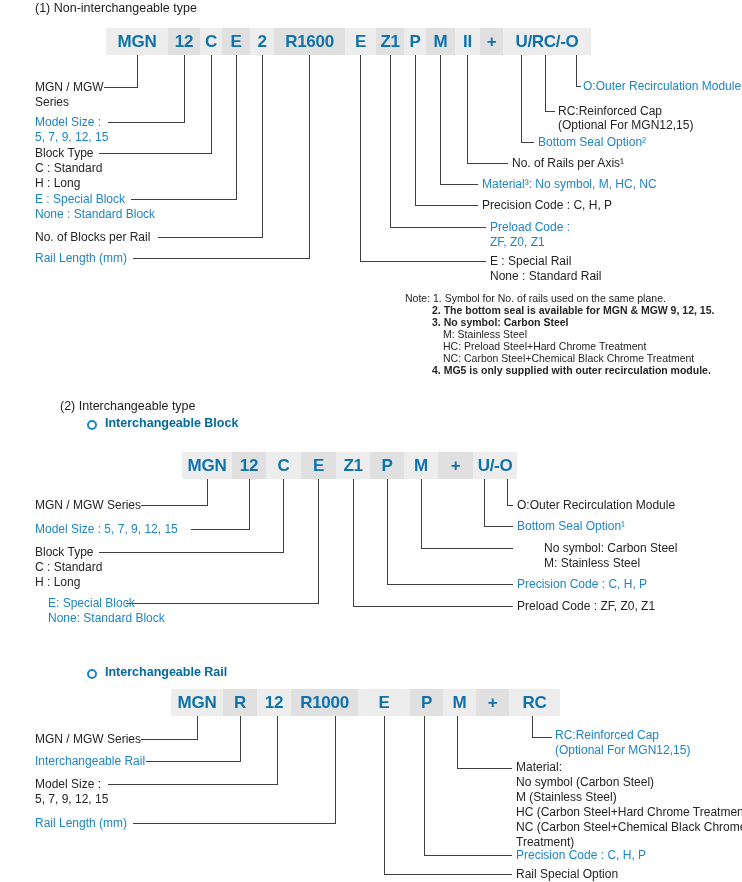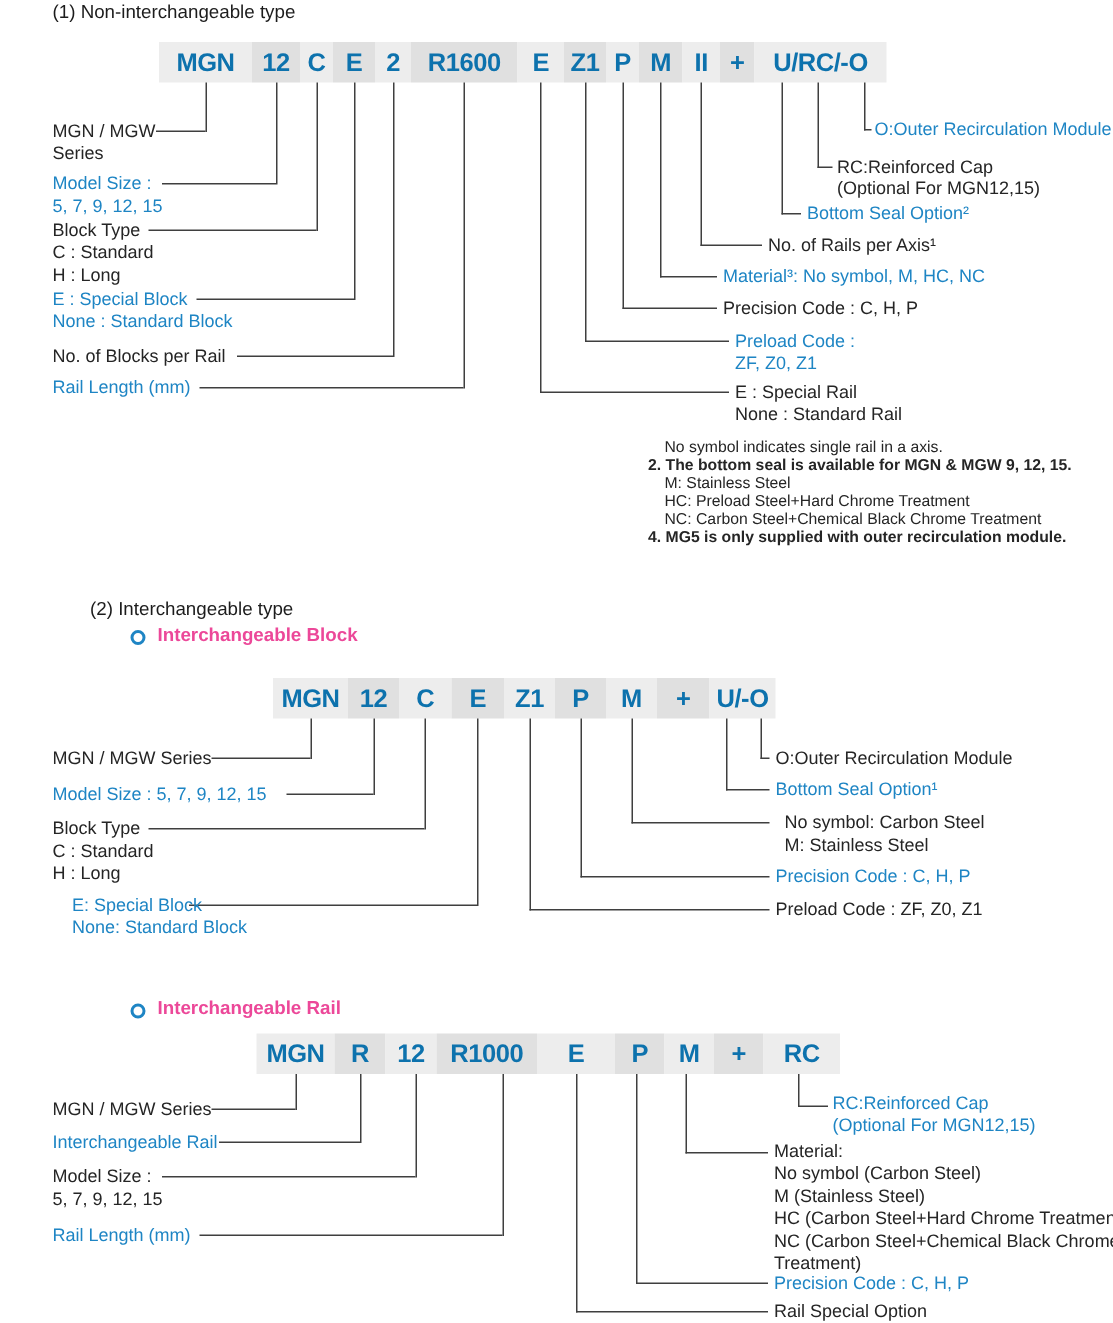--- a/index.html
+++ b/index.html
@@ -1,21 +1,21 @@
 <!DOCTYPE html>
 <html><head>
 <meta charset="utf-8">
 <style>
   html,body{margin:0;padding:0;background:#fff;}
   .page{
     position:relative;width:742px;height:882px;background:#ffffff;
     font-family:"Liberation Sans",sans-serif;overflow:hidden;
   }
   .sec-title{position:absolute;font-size:12.5px;font-weight:400;color:#1c1c1c;white-space:nowrap;}
-  .sub-title{position:absolute;font-size:12.5px;font-weight:700;color:#ec4899;white-space:nowrap;}
+  .sub-title{position:absolute;font-size:12.5px;font-weight:700;color:#0369a1;white-space:nowrap;}
   .ring{position:absolute;width:6px;height:6px;border:2.5px solid #1e85c4;border-radius:50%;background:#fff;}
   .strip{position:absolute;display:flex;height:27px;}
   .codebox{
     display:flex;align-items:center;justify-content:center;
     font-size:17px;font-weight:700;color:#0d72ad;letter-spacing:-0.3px;white-space:nowrap;
   }
   .codebox:nth-child(odd){background:#ededed;}
   .codebox:nth-child(even){background:#e0e0e0;}
   .lbl{position:absolute;font-size:12px;line-height:15px;white-space:nowrap;}
   .dark{color:#252525;}
@@ -126,22 +126,23 @@
     <div class="lbl blue" style="left:490px;top:220px">
         <div>Preload Code :</div>
         <div>ZF, Z0, Z1</div>
       </div>
     <div class="lbl dark" style="left:490px;top:254px">
         <div>E : Special Rail</div>
         <div>None : Standard Rail</div>
       </div>
 
     <div class="note" style="left:405px;top:292px">
-      <div class="ni2">No symbol indicates single rail in a axis.</div>
+      <div class="ni0">Note: 1. Symbol for No. of rails used on the same plane.</div>
       <div class="ni1">2. The bottom seal is available for MGN &amp; MGW 9, 12, 15.</div>
+      <div class="ni1">3. No symbol: Carbon Steel</div>
       <div class="ni2">M: Stainless Steel</div>
       <div class="ni2">HC: Preload Steel+Hard Chrome Treatment</div>
       <div class="ni2">NC: Carbon Steel+Chemical Black Chrome Treatment</div>
       <div class="ni1">4. MG5 is only supplied with outer recirculation module.</div>
     </div>
   </div>
 
   <div>
     <div class="sec-title" style="left:60px;top:399px">(2) Interchangeable type</div>
     <span class="ring" style="left:87px;top:420px"></span>
@@ -194,21 +195,21 @@
         <div>E: Special Block</div>
         <div>None: Standard Block</div>
       </div>
 
     <div class="lbl dark" style="left:517px;top:498px">
         <div>O:Outer Recirculation Module</div>
       </div>
     <div class="lbl blue" style="left:517px;top:519px">
         <div>Bottom Seal Option¹</div>
       </div>
-    <div class="lbl dark" style="left:523px;top:541px">
+    <div class="lbl dark" style="left:544px;top:541px">
         <div>No symbol: Carbon Steel</div>
         <div>M: Stainless Steel</div>
       </div>
     <div class="lbl blue" style="left:517px;top:577px">
         <div>Precision Code : C, H, P</div>
       </div>
     <div class="lbl dark" style="left:517px;top:599px">
         <div>Preload Code : ZF, Z0, Z1</div>
       </div>
 

